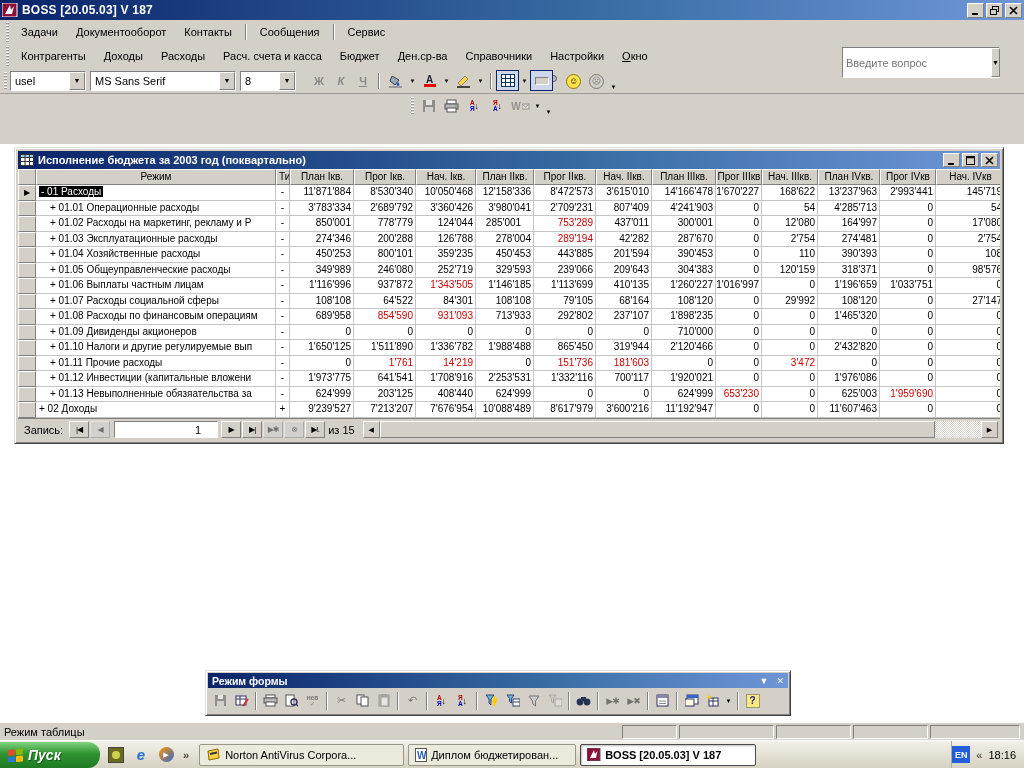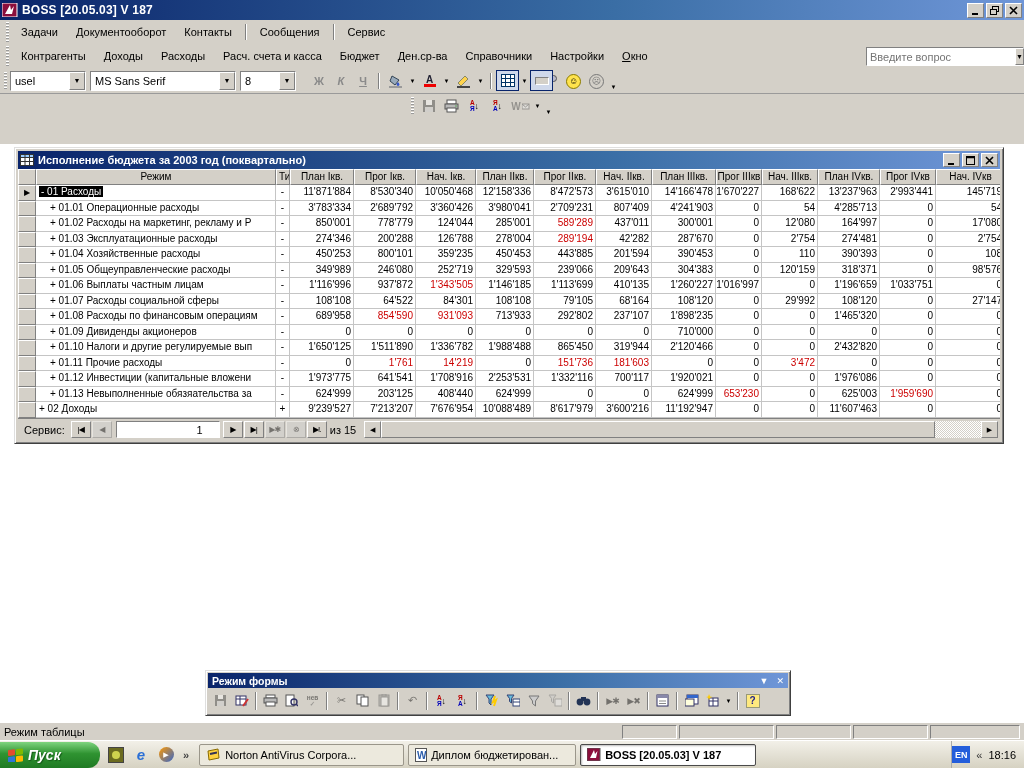--- a/index.html
+++ b/index.html
@@ -15,21 +15,21 @@
   .titlebar { height:20px; background:linear-gradient(90deg,#0a246a,#3a6ea5 60%,#6f96d8); display:flex; align-items:center; padding:0 2px; color:#fff; }
   .titlebar .app-title { font-weight:bold; font-size:12px; margin-left:4px; flex:1; letter-spacing:.2px; }
   .winbtn { width:17px; height:15px; margin-left:2px; display:flex; align-items:center; justify-content:center; }
   .winbtn svg { display:block; }
 
   
   .menubar { height:24px; display:flex; align-items:center; padding-left:4px; position:relative; background:#d4d0c8; }
   .menu-item { padding:3px 9px; }
   .vsep { width:2px; height:16px; margin:0 4px; border-left:1px solid #808080; border-right:1px solid #fff; }
   .okno::first-letter { text-decoration:underline; }
-  .ask-combo { position:absolute; right:0; top:3px; width:158px; height:19px; display:flex; }
+  .ask-combo { position:absolute; right:24px; top:3px; width:158px; height:31px; display:flex; }
   .ask-combo input { flex:1; border:none; outline:none; font:11px "Liberation Sans",sans-serif; color:#808080; padding:2px 3px; background:#fff; }
   .combo-arrow { width:16px; display:flex; align-items:center; justify-content:center; font-size:7px; color:#000; }
 
   
   .floating-strip { position:absolute; height:24px; display:flex; align-items:center; background:#d4d0c8; padding:1px 3px; }
   .tbtn { width:23px; height:21px; display:flex; align-items:center; justify-content:center; position:relative; }
   .tbtn.sel { border:1px solid #08246b; background:#cfd8ea; }
   .dd { width:11px; height:21px; display:flex; align-items:center; justify-content:center; font-size:6px; }
   .more-dd { width:11px; height:21px; display:flex; align-items:flex-end; justify-content:center; font-size:6px; padding-bottom:2px; }
   .dis { opacity:.45; filter:grayscale(100%); }
@@ -351,22 +351,22 @@
               <div class="g-cell" style="width: 56px;">0</div>
               <div class="g-cell" style="width: 69px;">54</div>
             </div>
             <div class="g-row">
               <div class="g-sel"></div>
               <div class="g-label ind">+ 01.02 Расходы на маркетинг, рекламу и Р</div>
               <div class="g-t">-</div>
               <div class="g-cell" style="width: 64px;">850'001</div>
               <div class="g-cell" style="width: 62px;">778'779</div>
               <div class="g-cell" style="width: 60px;">124'044</div>
-              <div class="g-cell" style="width: 58px;">285'001</div>
-              <div class="g-cell red" style="width: 62px;">589'289</div>
+              <div class="g-cell" style="width: 58px; text-align: center;">285'001</div>
+              <div class="g-cell red" style="width: 62px;">753'289</div>
               <div class="g-cell" style="width: 56px;">437'011</div>
               <div class="g-cell" style="width: 64px;">300'001</div>
               <div class="g-cell" style="width: 46px;">0</div>
               <div class="g-cell" style="width: 56px;">12'080</div>
               <div class="g-cell" style="width: 62px;">164'997</div>
               <div class="g-cell" style="width: 56px;">0</div>
               <div class="g-cell" style="width: 69px;">17'080</div>
             </div>
             <div class="g-row">
               <div class="g-sel"></div>
@@ -569,21 +569,21 @@
               <div class="g-cell" style="width: 46px;">0</div>
               <div class="g-cell" style="width: 56px;">0</div>
               <div class="g-cell" style="width: 62px;">11'607'463</div>
               <div class="g-cell" style="width: 56px;">0</div>
               <div class="g-cell" style="width: 69px;">0</div>
             </div>
           </div>
       </div>
 
       <div class="recnav">
-        <span class="nav-label">Сервис:</span>
+        <span class="nav-label">Запись:</span>
         <span class="nav-btn raised">|◀</span>
         <span class="nav-btn raised dis">◀</span>
         <input class="rec-input sunken" value="1" style="">
         <span class="nav-btn raised">▶</span>
         <span class="nav-btn raised">▶|</span>
         <span class="nav-btn raised dis">▶✱</span>
         <span class="nav-btn raised dis">⊗</span>
         <span class="nav-btn raised">▶!.</span>
         <span class="nav-label">из 15</span>
         <span class="hscroll">

